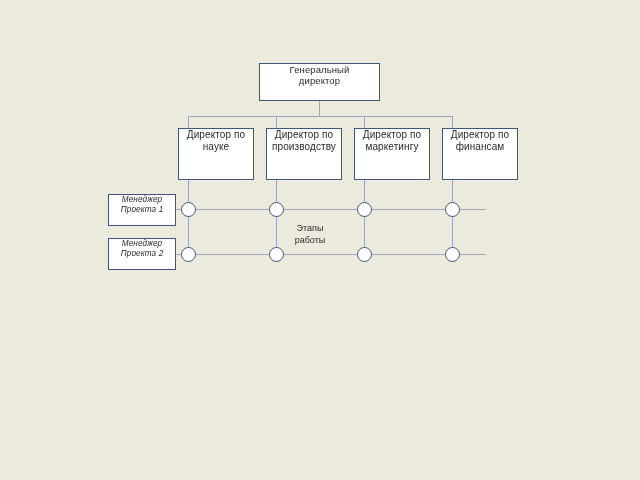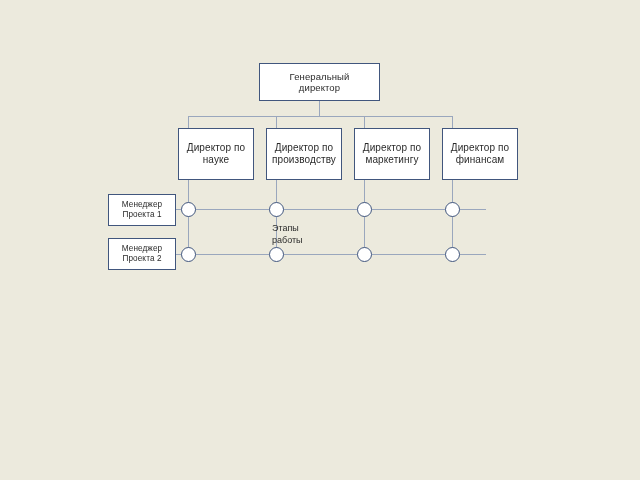--- a/index.html
+++ b/index.html
@@ -19,21 +19,20 @@
     height: 480px;
     background: #eceadd;
   }
   
   .node {
     position: absolute;
     box-sizing: border-box;
     background: #ffffff;
     border: 1.5px solid #41567d;
     display: flex;
-    align-items: center;
     justify-content: center;
     text-align: center;
     color: #2b2b2b;
     line-height: 1.18;
     letter-spacing: 0.1px;
     z-index: 4;
   }
   .node .txt {
     display: block;
     padding: 0 3px;
@@ -56,20 +55,21 @@
   #director-box-0 { left: 150px; }
   #director-box-1 { left: 238px; }
   #director-box-2 { left: 326px; }
   #director-box-3 { left: 414px; }
 
   .manager-box {
     left: 108px;
     width: 68px;
     height: 32px;
     font-size: 8.2px;
+    font-style: italic;
   }
   #manager-box-0 { top: 194px; }
   #manager-box-1 { top: 238px; }
 
   
   .vline, .hline {
     position: absolute;
     background: #9aa7bd;
     z-index: 2;
   }
@@ -108,21 +108,21 @@
     border: 1.6px solid #41567d;
     z-index: 5;
   }
 
   
   #stage-label {
     position: absolute;
     left: 272px;
     top: 222px;
     width: 76px;
-    text-align: left;
+    text-align: center;
     font-size: 9px;
     color: #2b2b2b;
     line-height: 1.35;
     white-space: pre-line;
     z-index: 3;
   }
   #caption {
     position: absolute;
     left: 213px;
     top: 440px;

